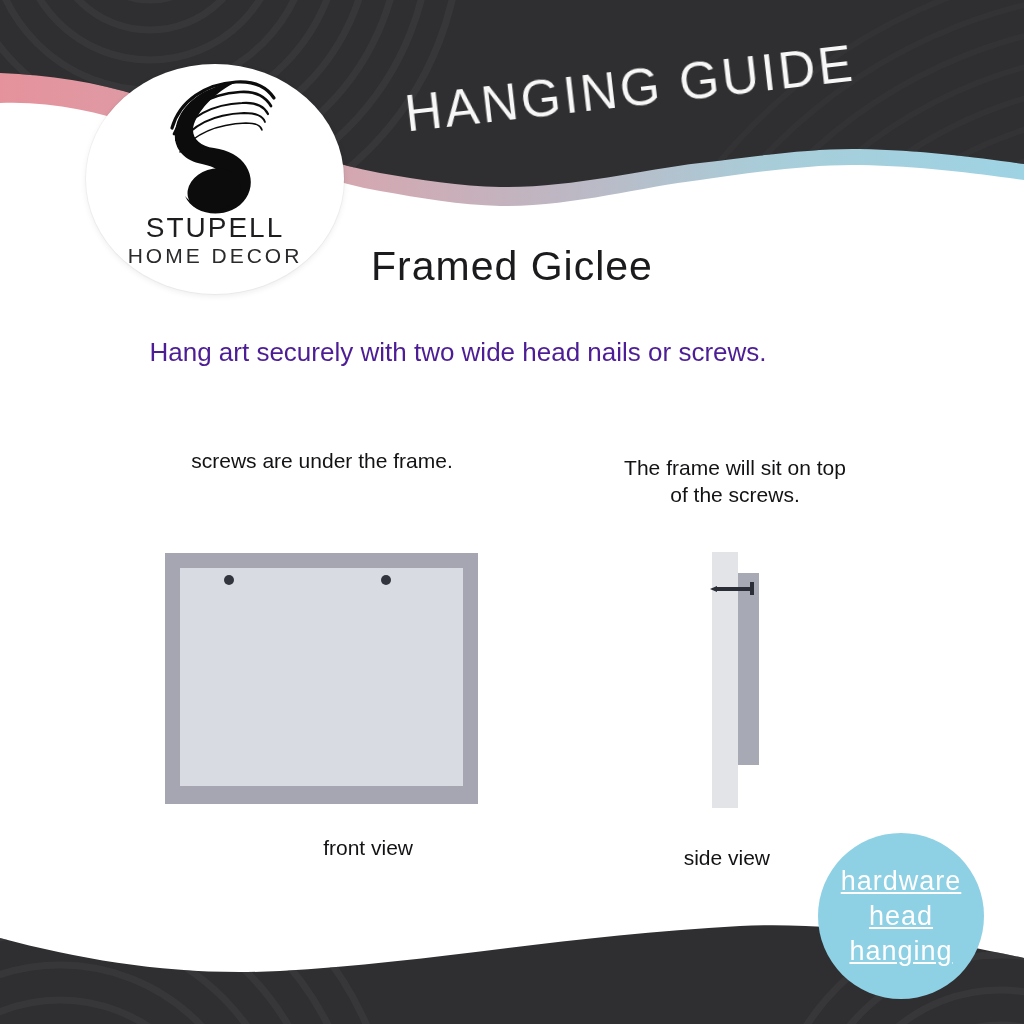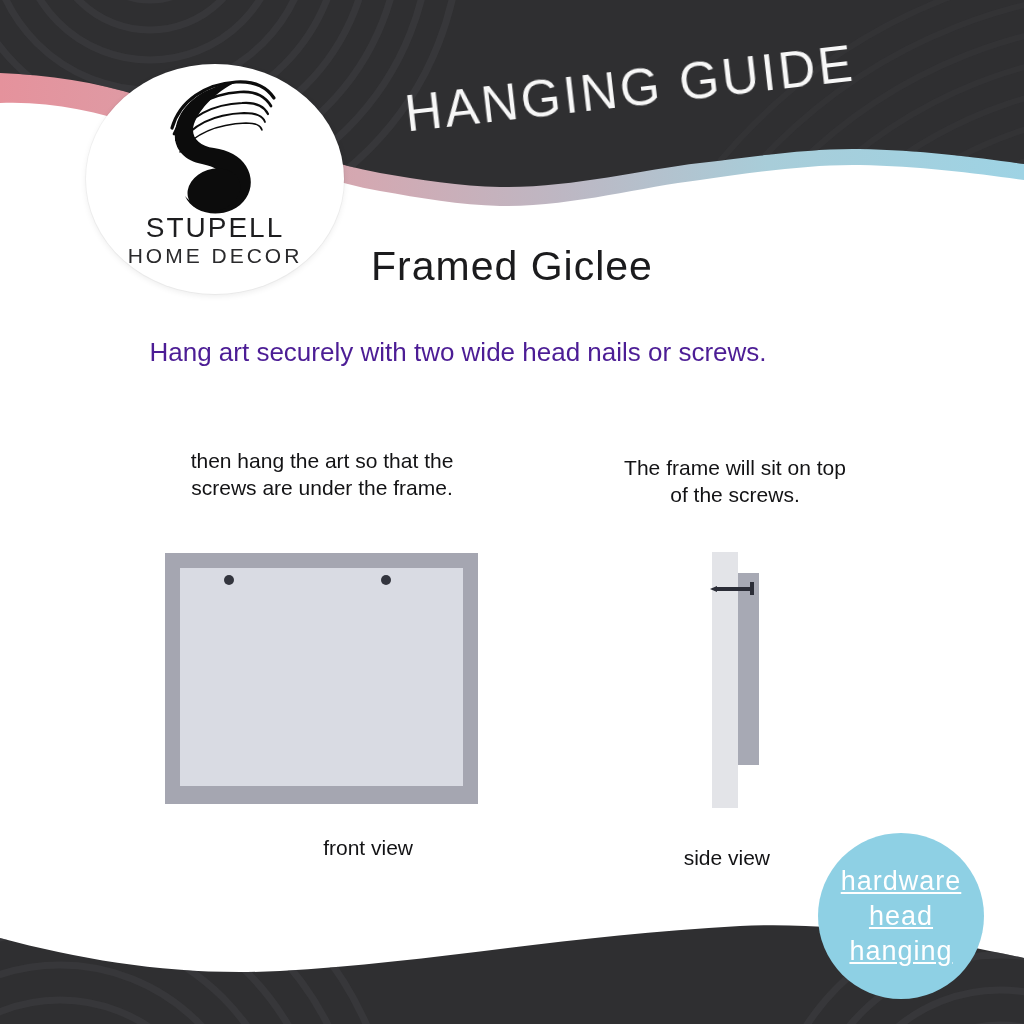--- a/index.html
+++ b/index.html
@@ -174,21 +174,20 @@
     <ellipse cx="66" cy="116" rx="27" ry="21" transform="rotate(-18 66 116)" fill="#0c0c0c"></ellipse>
   </svg>
   <div class="logo-brand">STUPELL</div>
   <div class="logo-tagline">HOME DECOR</div>
 </div>
 
 <div class="abs product-title">Framed Giclee</div>
 <div class="abs intro-line">Hang art securely with two wide head nails or screws.</div>
 
 <div class="abs instruction instr-front">
-  <span>then hang the art so that the</span>
   <span>screws are under the frame.</span>
 </div>
 
 <div class="abs instruction instr-side">
   <span>The frame will sit on top</span>
   <span>of the screws.</span>
 </div>
 
 <div class="abs frame-front">
   <div class="frame-panel"></div>

